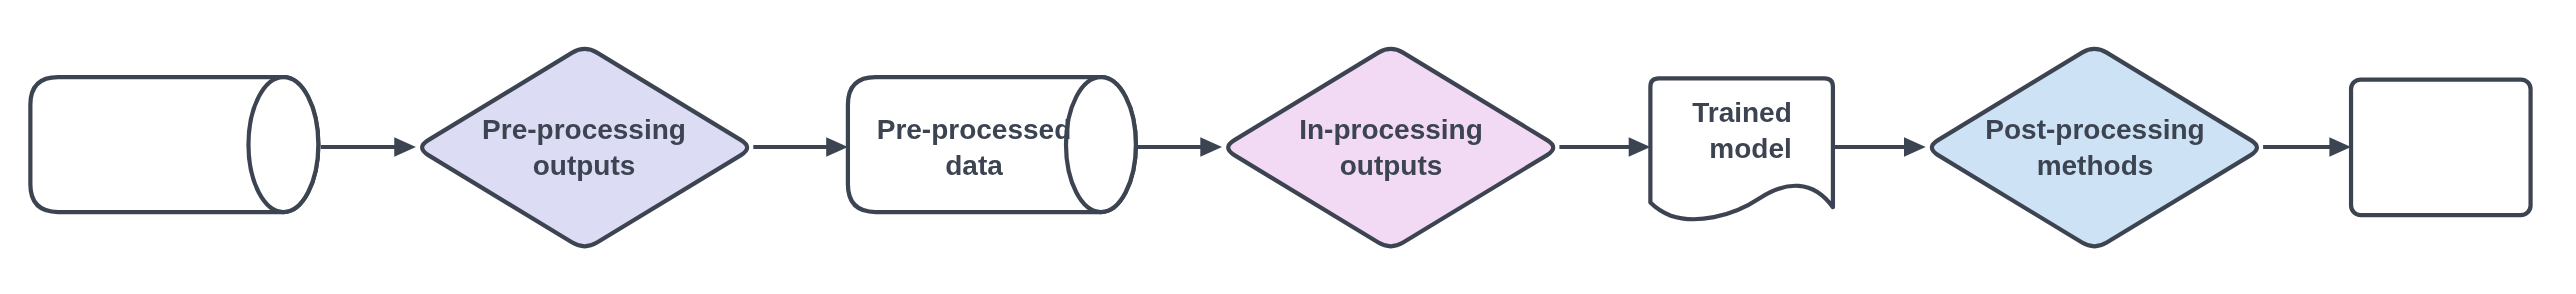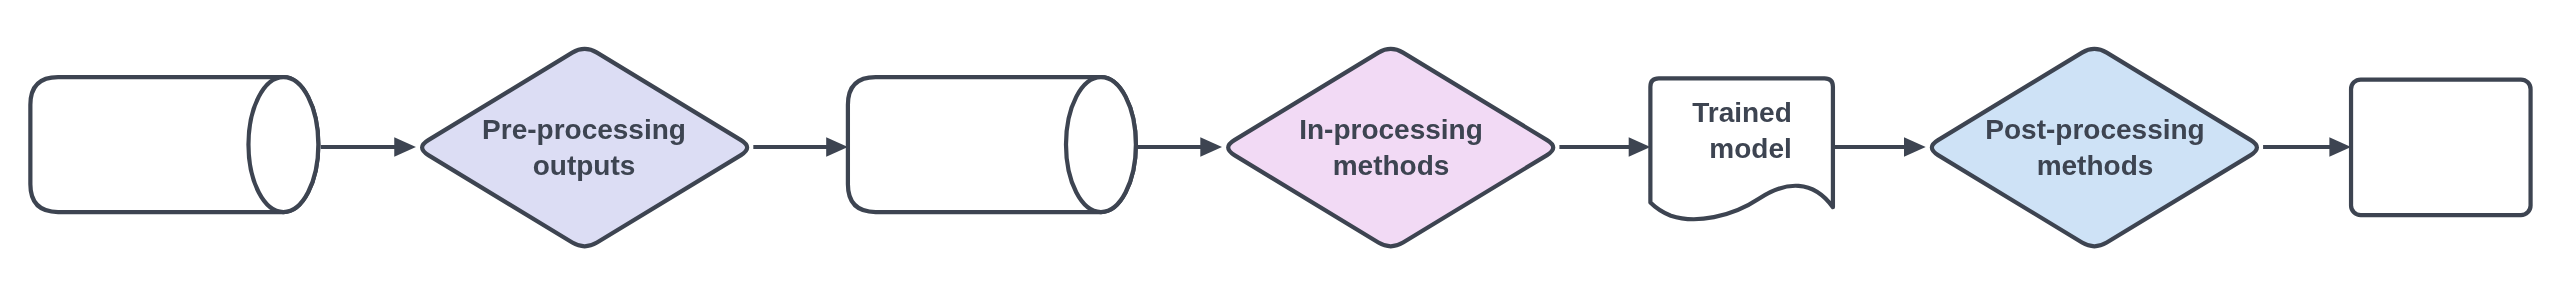--- a/index.html
+++ b/index.html
@@ -121,21 +121,23 @@
       <polygon class="edge-head" points="3866,228 3902,244 3866,260"></polygon>
     </g>
 
     <g>
       <use href="#def-roundrect" x="3902" y="132" class="shape" fill="#ffffff"></use>
     </g>
   </svg>
 
   <div class="node-label" style="left:584px;  top:148px;">Pre-processing
 outputs</div>
+  <div class="node-label" style="left:974px; top:148px;">Pre-processed
+data</div>
   <div class="node-label" style="left:1391px; top:148px;">In-processing
-methods</div>
+outputs</div>
   <div class="node-label" style="left:1742px; top:131px;text-align:right;">Trained
 model</div>
   <div class="node-label" style="left:2095px; top:148px;">Post-processing
 methods</div>
 
 </div>
 
 
 </body></html>

